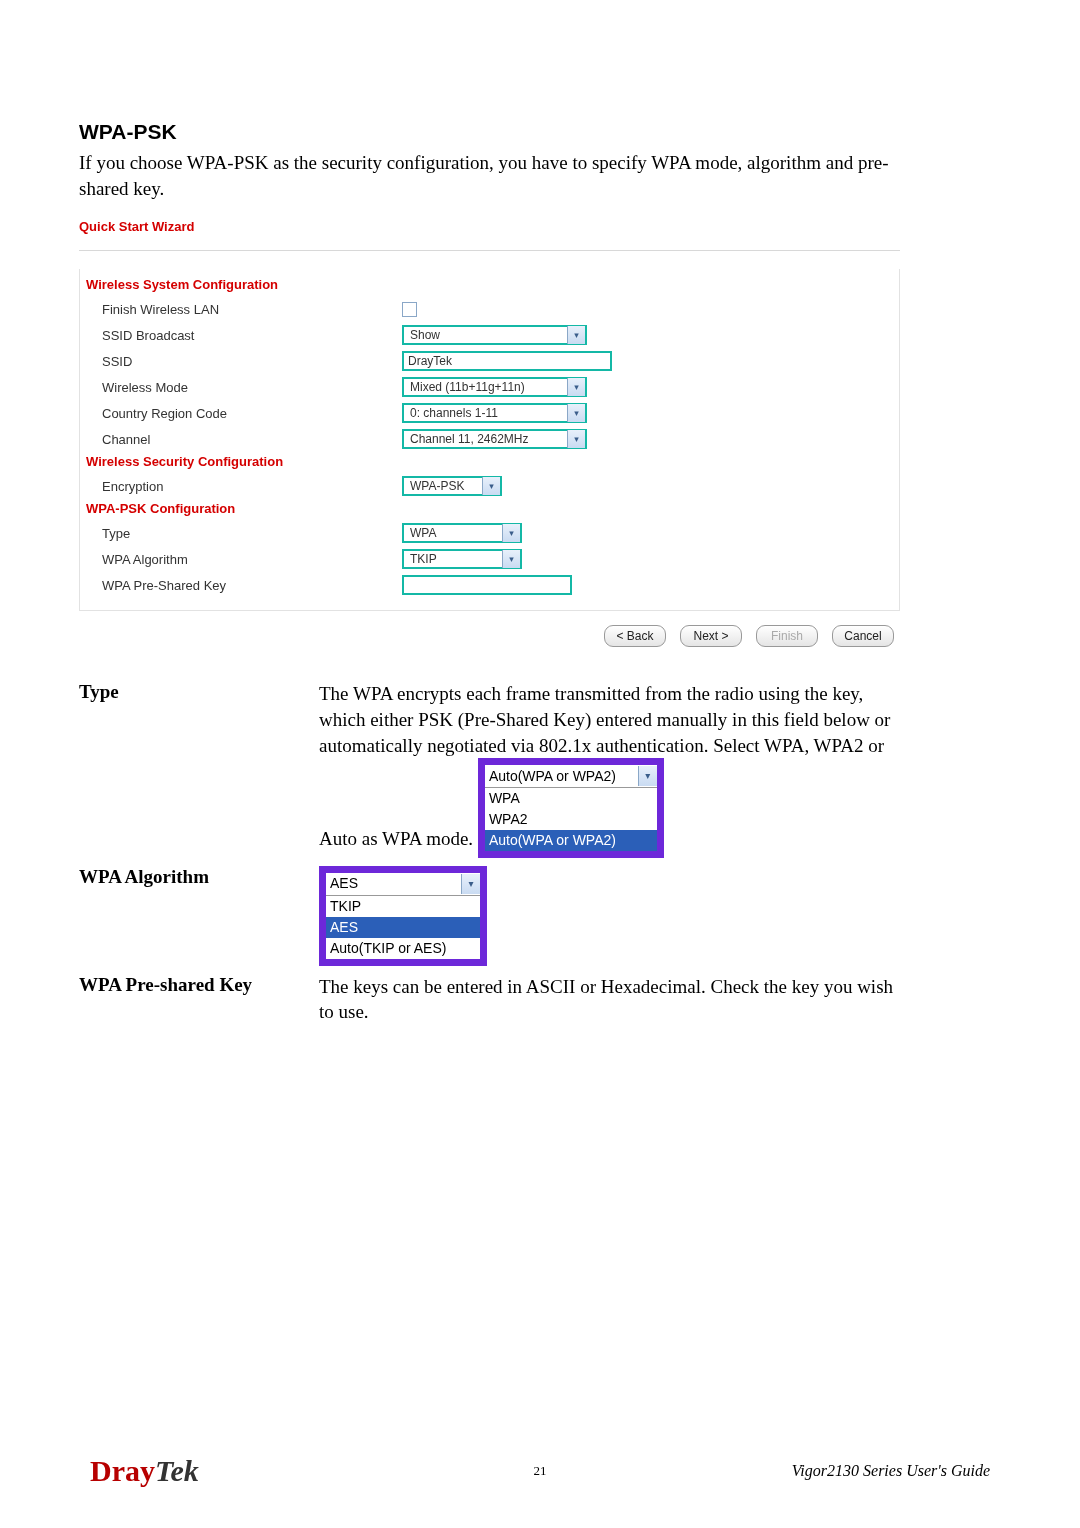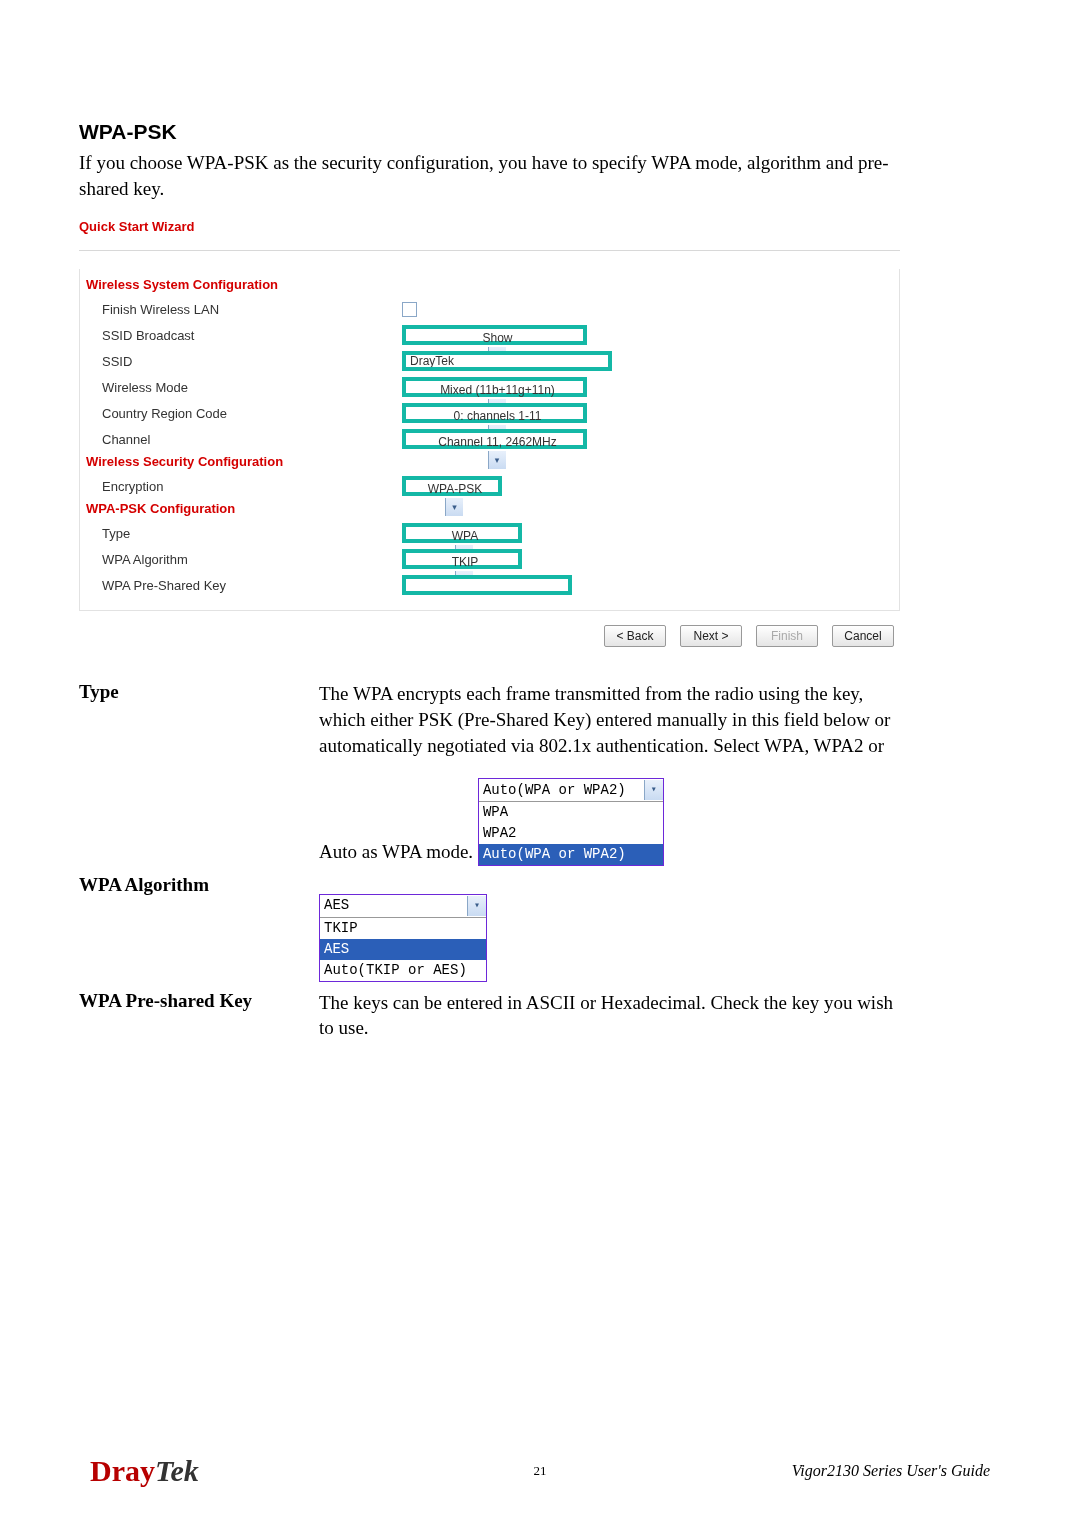--- a/index.html
+++ b/index.html
@@ -70,26 +70,25 @@
   .wizard .row .field {
     flex: 1;
     display: flex;
     align-items: center;
   }
   .select, .textin {
     font-family: Arial, Helvetica, sans-serif;
     font-size: 12px;
     height: 20px;
     line-height: 18px;
-    border: 4px solid #14b8a6;
+    border: 2px solid #14b8a6;
     background: #fff;
     box-sizing: border-box;
     padding: 0 4px;
     color: #333;
-    flex-direction: column;
   }
   .textin { width: 210px; }
   .select {
     display: inline-flex;
     align-items: center;
     justify-content: space-between;
     padding-right: 0;
   }
   .select .sel-text { flex: 1; padding-left: 2px; }
   .select .sel-arrow {
@@ -119,21 +118,21 @@
     gap: 14px;
     padding-right: 6px;
   }
   .btn {
     font-family: Arial, Helvetica, sans-serif;
     font-size: 12px;
     height: 22px;
     min-width: 62px;
     padding: 0 10px;
     border: 1px solid #999;
-    border-radius: 2px;
+    border-radius: 9px;
     background: linear-gradient(#fff, #e5e5e5);
     color: #222;
     display: inline-flex;
     align-items: center;
     justify-content: center;
     box-sizing: border-box;
   }
   .btn.disabled { color: #aaa; }
   
   .defs {
@@ -148,25 +147,25 @@
     width: 240px;
     font-weight: bold;
     flex-shrink: 0;
   }
   .def-body {
     flex: 1;
     line-height: 1.35;
   }
   
   .mini-dd {
-    margin-top: 20px;
-    font-family: Liberation Mono, monospace;
+    margin-top: 0;
+    font-family: Liberation Sans, sans-serif;
     font-size: 14px;
     display: inline-block;
-    border: 1px solid #6d28d9;
+    border: 7px solid #6d28d9;
     width: 186px;
     box-sizing: border-box;
   }
   .mini-dd .dd-top {
     display: flex;
     align-items: center;
     border-bottom: 1px solid #999;
     height: 22px;
   }
   .mini-dd .dd-top .dd-txt {

